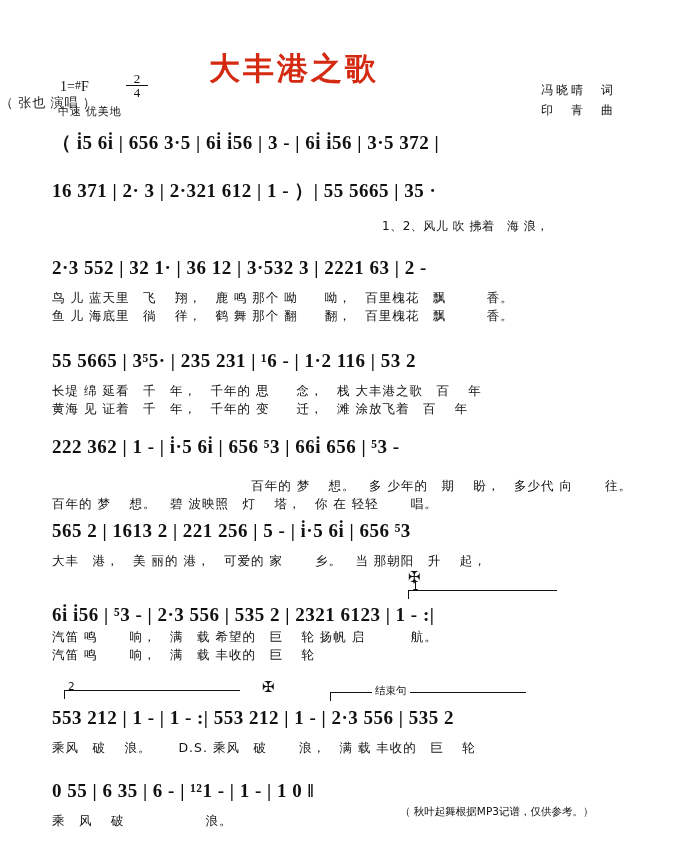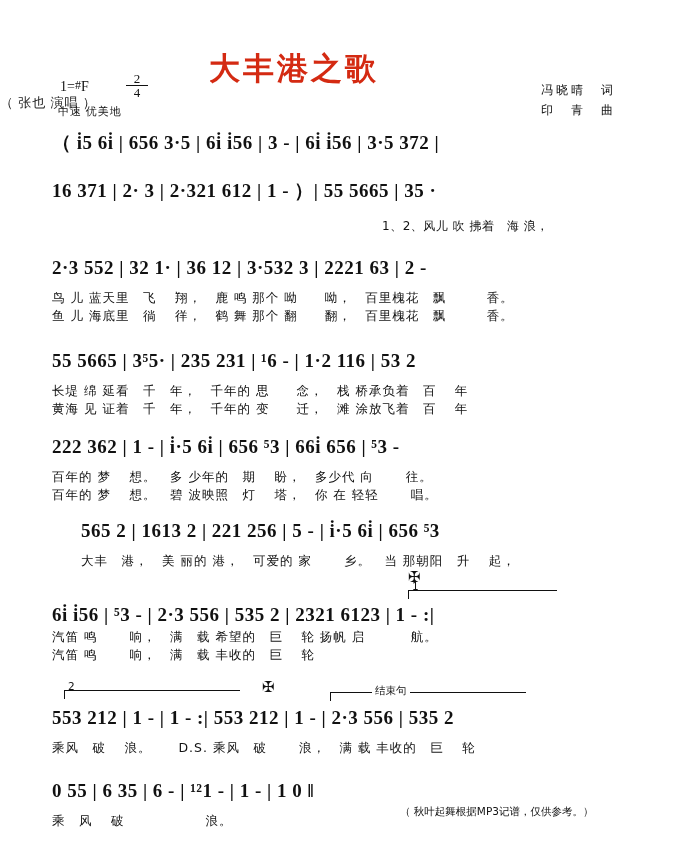--- a/index.html
+++ b/index.html
@@ -167,31 +167,31 @@
   </div>
 
   <div class="system" style="top:255px;">
     <div class="notes">2·3 552 | 32 1· | 36 12 | 3·532 3 | 2221 63 | 2 -</div>
     <div class="lyrics" style="margin-top:8px;">鸟 儿 蓝天里　飞　 翔，　鹿 鸣 那个 呦　　呦，　百里槐花　飘　　　香。</div>
     <div class="lyrics">鱼 儿 海底里　徜　 徉，　鹤 舞 那个 翻　　翻，　百里槐花　飘　　　香。</div>
   </div>
 
   <div class="system" style="top:348px;">
     <div class="notes">55 5665 | 3⁵5· | 235 231 | ¹6 - | 1·2 116 | 53 2</div>
-    <div class="lyrics" style="margin-top:8px;">长堤 绵 延看　千　年，　千年的 思　　念，　栈 桥承负着　百　 年</div>
+    <div class="lyrics" style="margin-top:8px;">长堤 绵 延看　千　年，　千年的 思　　念，　栈 大丰港之歌　百　 年</div>
     <div class="lyrics">黄海 见 证着　千　年，　千年的 变　　迁，　滩 涂放飞着　百　 年</div>
   </div>
 
   <div class="system" style="top:434px;">
     <div class="notes">222 362 | 1 - | i̇·5 6i̇ | 656 ⁵3 | 66i̇ 656 | ⁵3 -</div>
-    <div class="lyrics" style="margin-top:8px;">百年的 梦　 想。　多 少年的　期　 盼，　多少代 向　　 往。</div>
+    <div class="lyrics" style="margin-top:17px;text-align:right;">百年的 梦　 想。　多 少年的　期　 盼，　多少代 向　　 往。</div>
     <div class="lyrics">百年的 梦　 想。　碧 波映照　灯　 塔，　你 在 轻轻　　 唱。</div>
   </div>
 
-  <div class="system" style="top:518px;margin-left:29px;">
+  <div class="system" style="top:518px;">
     <div class="notes">565 2 | 1613 2 | 221 256 | 5 - | i̇·5 6i̇ | 656 ⁵3</div>
     <div class="lyrics" style="margin-top:8px;">大丰　港，　美 丽的 港，　可爱的 家　　 乡。　当 那朝阳　升　 起，</div>
   </div>
 
   <div class="coda" style="left:408px; top:570px;">✠</div>
 
   <div class="bracket open-right" style="left:408px; top:590px; width:148px;"></div>
   <div class="ending-label" style="left:412px; top:580px;">1</div>
 
   <div class="system" style="top:602px;">

